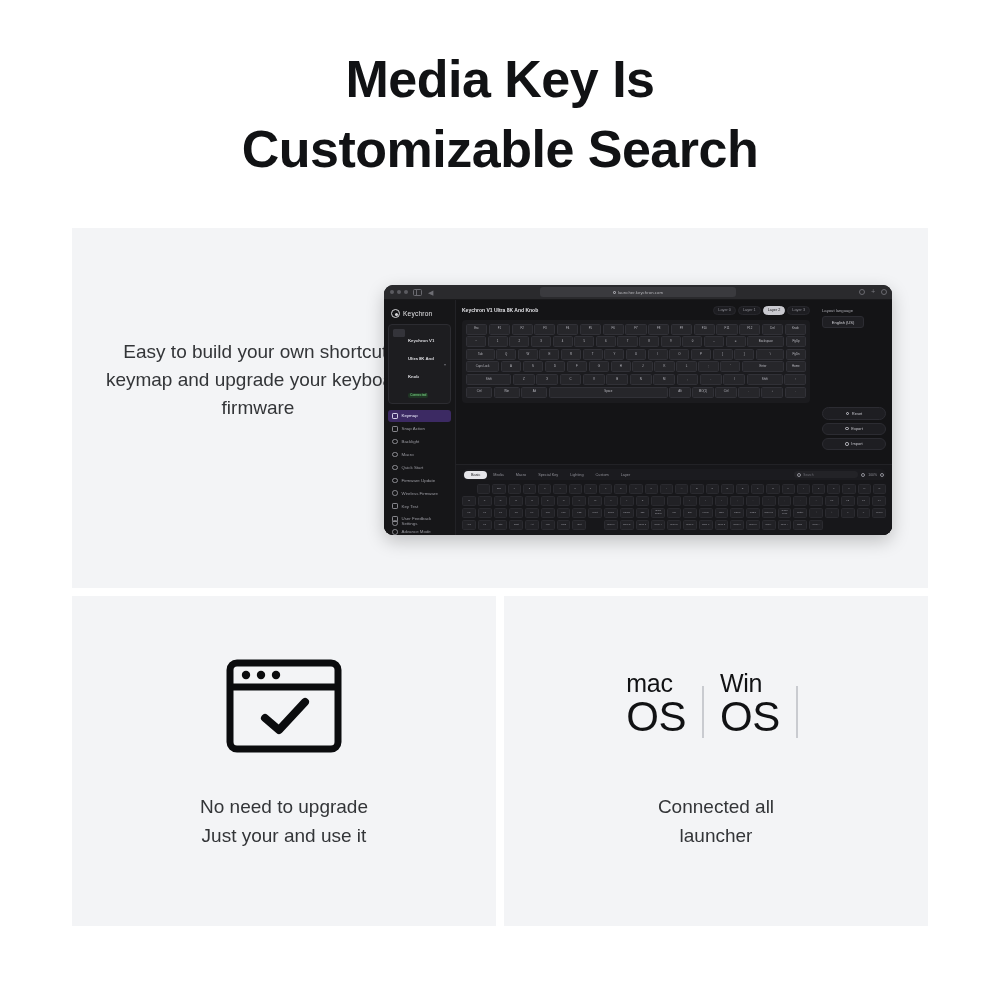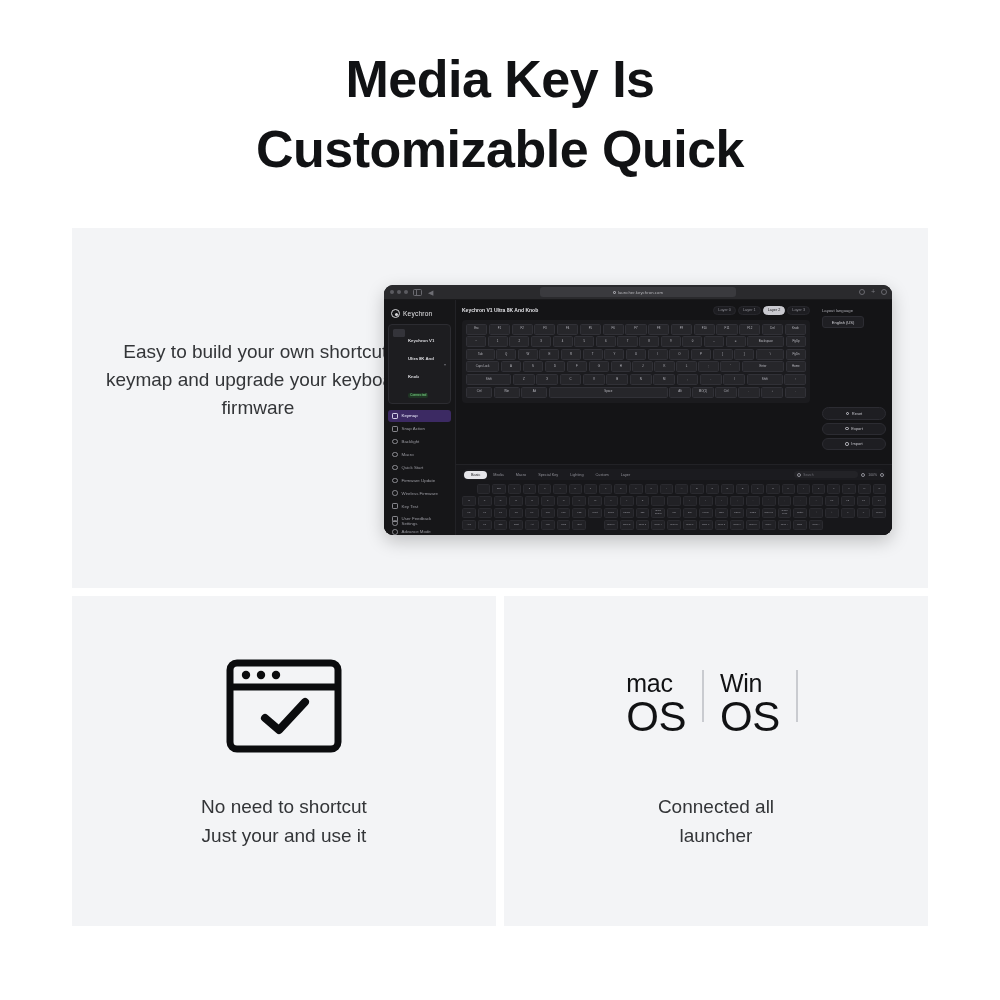--- a/index.html
+++ b/index.html
@@ -183,36 +183,36 @@
   
   .browser-icon { position: absolute; left: 50%; top: 62px; transform: translateX(-50%); }
   .cap {
     position: absolute; left: 0; right: 0; top: 196px; text-align: center;
     font-size: 19px; line-height: 29px; color: #333538;
   }
 
   
   .oswrap {
     position: absolute; left: 0; right: 8px; top: 74px;
-    display: flex; align-items: flex-start; justify-content: center; gap: 16px;
+    display: flex; align-items: flex-end; justify-content: center; gap: 16px;
   }
   .osblock { text-align: left; color: #111214; }
   .osblock .small { font-size: 25px; line-height: 26px; font-weight: 500; letter-spacing: -0.3px; }
   .osblock .big { font-size: 42px; line-height: 42px; font-weight: 500; letter-spacing: -0.5px; }
   .osdiv { width: 2px; height: 52px; background: #c9cbd0; }
   .oslinux { font-size: 42px; line-height: 42px; font-weight: 500; color: #111214; letter-spacing: -0.5px; }
 </style>
 </head>
 <body>
 
 <div class="page">
 
   <h1 class="headline">
     <span class="l1">Media Key Is</span>
-    <span class="l2">Customizable Quick</span>
+    <span class="l2">Customizable Search</span>
   </h1>
 
   <section class="card" id="card-top">
 
     <p class="top-copy">Easy to build your own shortcut, keymap and upgrade your keyboard firmware</p>
 
     <div class="appwin">
 
       <div class="titlebar">
         <div class="tl-dots">
@@ -579,21 +579,21 @@
       <svg width="118" height="96" viewBox="0 0 118 96" fill="none" xmlns="http://www.w3.org/2000/svg">
         <rect x="5" y="5" width="108" height="86" rx="7" stroke="#0b0c0e" stroke-width="7"></rect>
         <line x1="6" y1="29" x2="112" y2="29" stroke="#0b0c0e" stroke-width="7"></line>
         <circle cx="21" cy="17" r="4.2" fill="#0b0c0e"></circle>
         <circle cx="36" cy="17" r="4.2" fill="#0b0c0e"></circle>
         <circle cx="51" cy="17" r="4.2" fill="#0b0c0e"></circle>
         <path d="M40 60 L54 72 L80 44" stroke="#0b0c0e" stroke-width="8" stroke-linecap="round" stroke-linejoin="round"></path>
       </svg>
     </div>
     <p class="cap">
-      <span>No need to shortcut</span><br>
+      <span>No need to upgrade</span><br>
       <span>Just your and use it</span>
     </p>
   </section>
 
   <section class="card" id="card-right">
     <div class="oswrap">
       <div class="osblock">
         <div class="small">mac</div>
         <div class="big">OS</div>
       </div>

